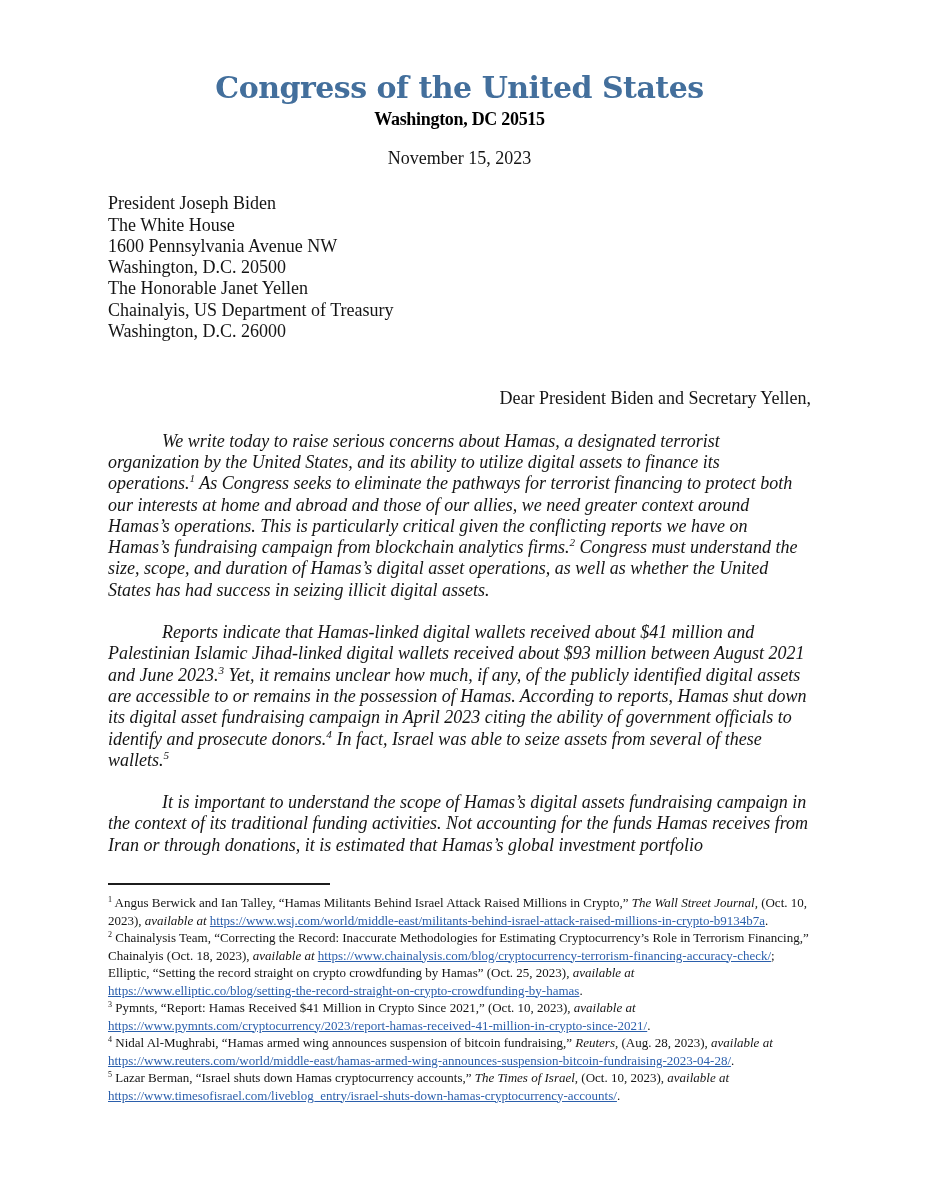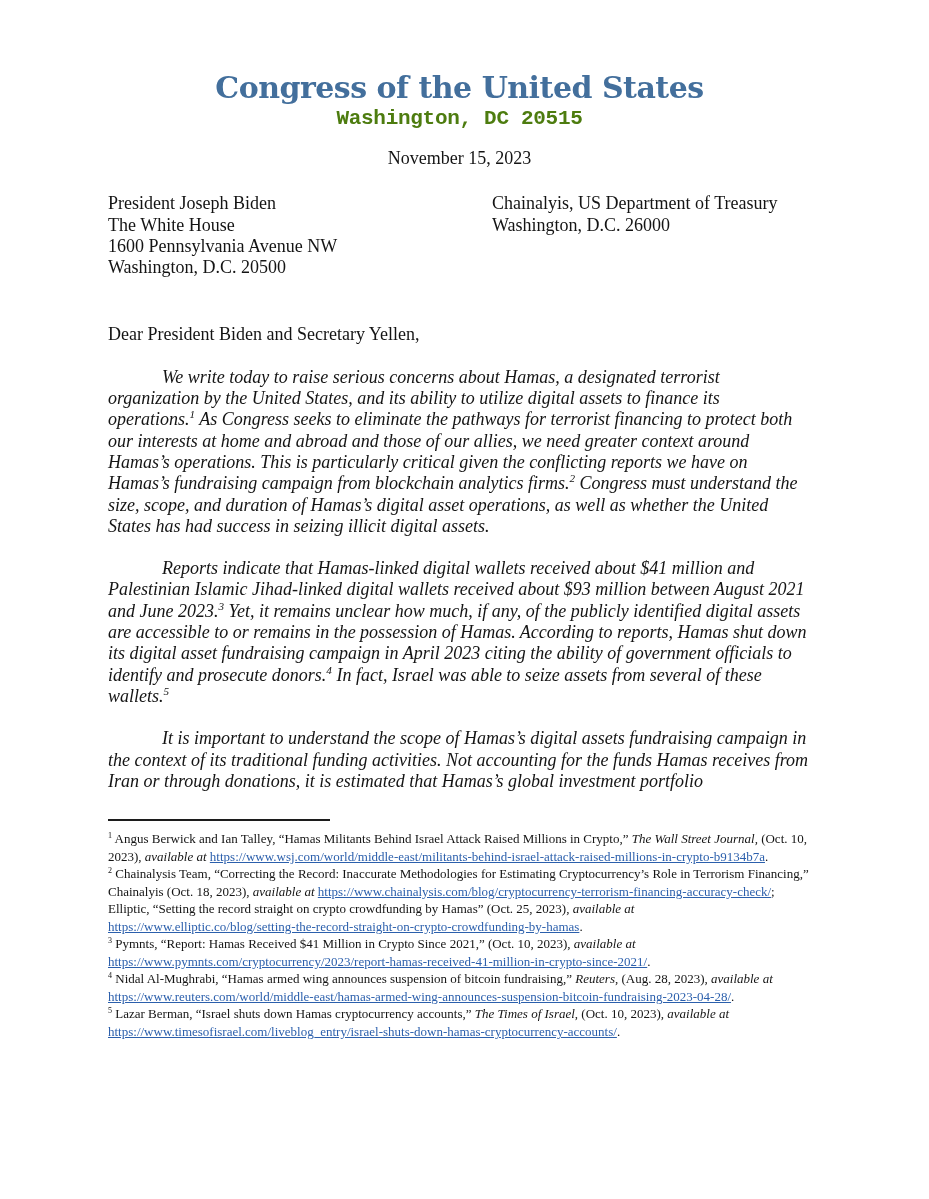--- a/index.html
+++ b/index.html
@@ -26,44 +26,46 @@
   }
   .letterhead-title {
     font-family: "DejaVu Serif", "Liberation Serif", serif;
     font-weight: bold;
     font-size: 30px;
     line-height: 36px;
     letter-spacing: -0.5px;
     color: #436F9C;
   }
   .letterhead-address {
-    font-family: Liberation Mono, monospace;
+    font-family: Liberation Serif, serif;
     font-weight: bold;
-    font-size: 21px;
+    font-size: 18px;
     line-height: 26px;
     letter-spacing: -0.3px;
-    color: #4d7c0f;
+    color: #000000;
   }
   .date-line {
     text-align: center;
     margin-top: 16px;
   }
   .recipients {
     display: flex;
     margin-top: 24px;
+    flex-direction: column;
   }
   .recipient-col-left {
     width: 384px;
     flex: 0 0 auto;
   }
   .recipient-col-right {
     flex: 1 1 auto;
   }
   .salutation {
     margin-top: 46px;
+    text-align: right;
   }
   .body-paragraph {
     margin: 21px 0 0 0;
     text-indent: 54px;
     text-align: left;
     font-style: italic;
   }
   sup {
     font-size: 0.62em;
     line-height: 0;
@@ -106,20 +108,21 @@
   <div class="date-line">November 15, 2023</div>
 
   <div class="recipients">
     <div class="recipient-col-left">
       <div>President Joseph Biden</div>
       <div>The White House</div>
       <div>1600 Pennsylvania Avenue NW</div>
       <div>Washington, D.C. 20500</div>
     </div>
     <div class="recipient-col-right">
+      <div>The Honorable Janet Yellen</div>
       <div>Chainalyis, US Department of Treasury</div>
       <div>Washington, D.C. 26000</div>
     </div>
   </div>
 
   <div class="salutation">Dear President Biden and Secretary Yellen,</div>
 
   <div>
     <p class="body-paragraph"><span>We write today to raise serious concerns about Hamas, a designated terrorist organization by the United States, and its ability to utilize digital assets to finance its operations.</span><sup>1</sup><span> As Congress seeks to eliminate the pathways for terrorist financing to protect both our interests at home and abroad and those of our allies, we need greater context around Hamas’s operations. This is particularly critical given the conflicting reports we have on Hamas’s fundraising campaign from blockchain analytics firms.</span><sup>2</sup><span> Congress must understand the size, scope, and duration of Hamas’s digital asset operations, as well as whether the United States has had success in seizing illicit digital assets.</span></p>
     <p class="body-paragraph"><span>Reports indicate that Hamas-linked digital wallets received about $41 million and Palestinian Islamic Jihad-linked digital wallets received about $93 million between August 2021 and June 2023.</span><sup>3</sup><span> Yet, it remains unclear how much, if any, of the publicly identified digital assets are accessible to or remains in the possession of Hamas. According to reports, Hamas shut down its digital asset fundraising campaign in April 2023 citing the ability of government officials to identify and prosecute donors.</span><sup>4</sup><span> In fact, Israel was able to seize assets from several of these wallets.</span><sup>5</sup></p>

